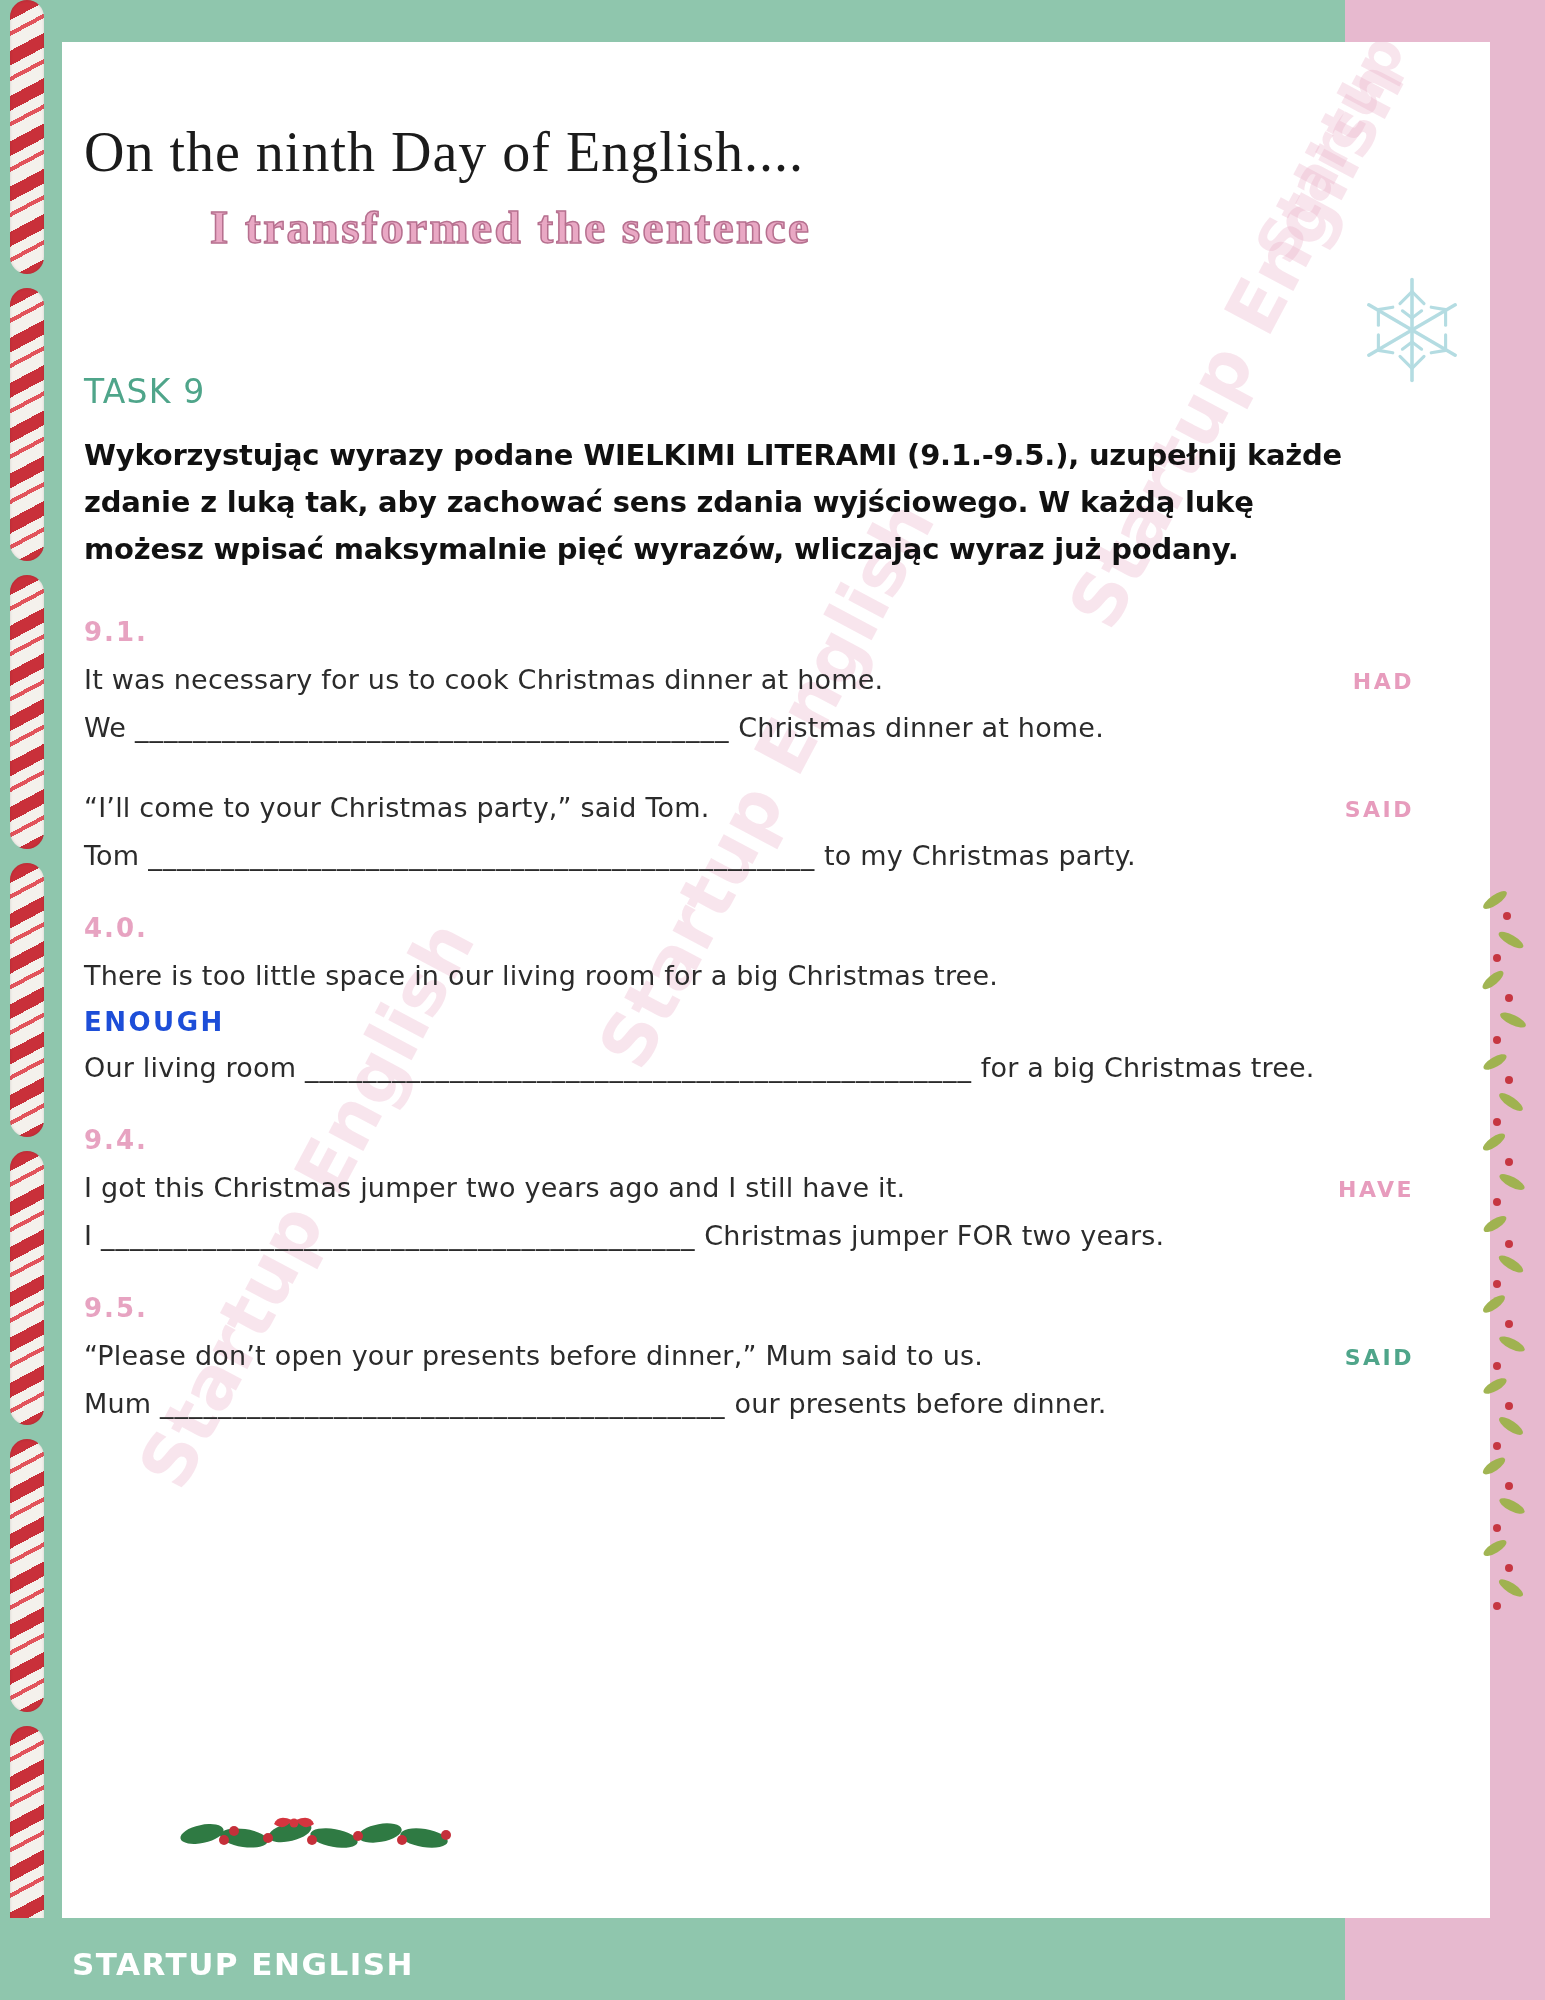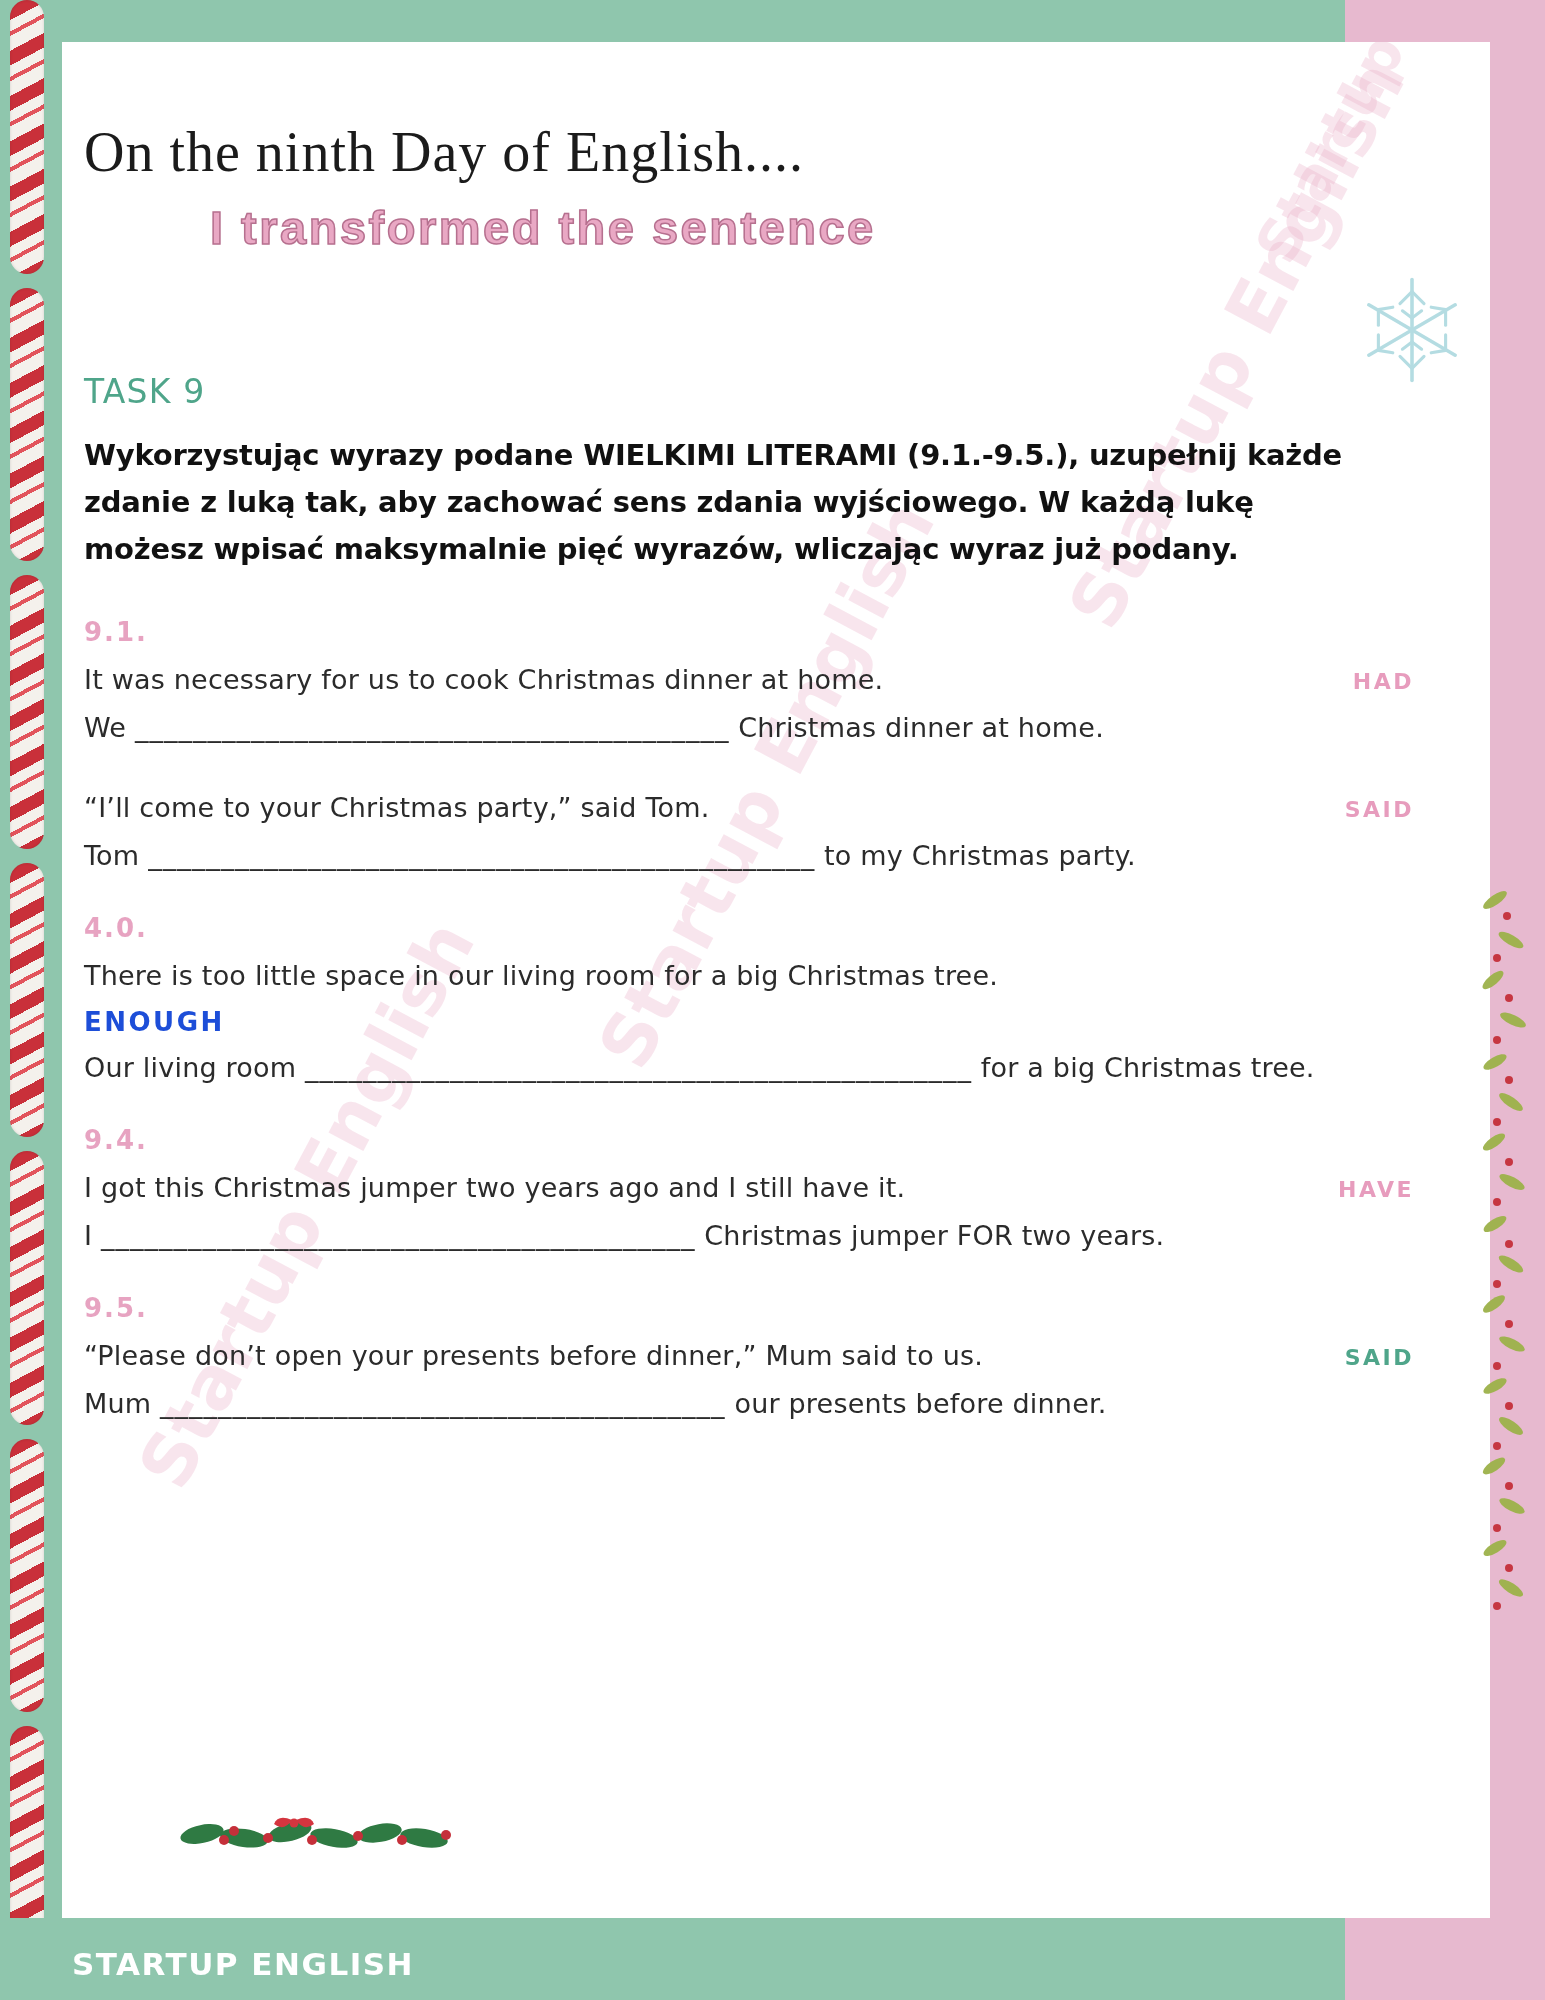--- a/index.html
+++ b/index.html
@@ -97,21 +97,21 @@
     font-size: 56px;
     font-weight: 400;
     color: #1b1b1b;
     letter-spacing: 1px;
     white-space: nowrap;
   }
   .subtitle {
     position: absolute;
     left: 148px;
     top: 158px;
-    font-family: Liberation Sans, sans-serif;
+    font-family: Liberation Serif, serif;
     font-size: 47px;
     font-weight: 700;
     color: #e9a8c4;
     letter-spacing: 2.5px;
     white-space: nowrap;
     -webkit-text-stroke: 1.5px #b6708f;
     text-shadow: 0 0 1px #b6708f;
   }
 
   .snowflake {

